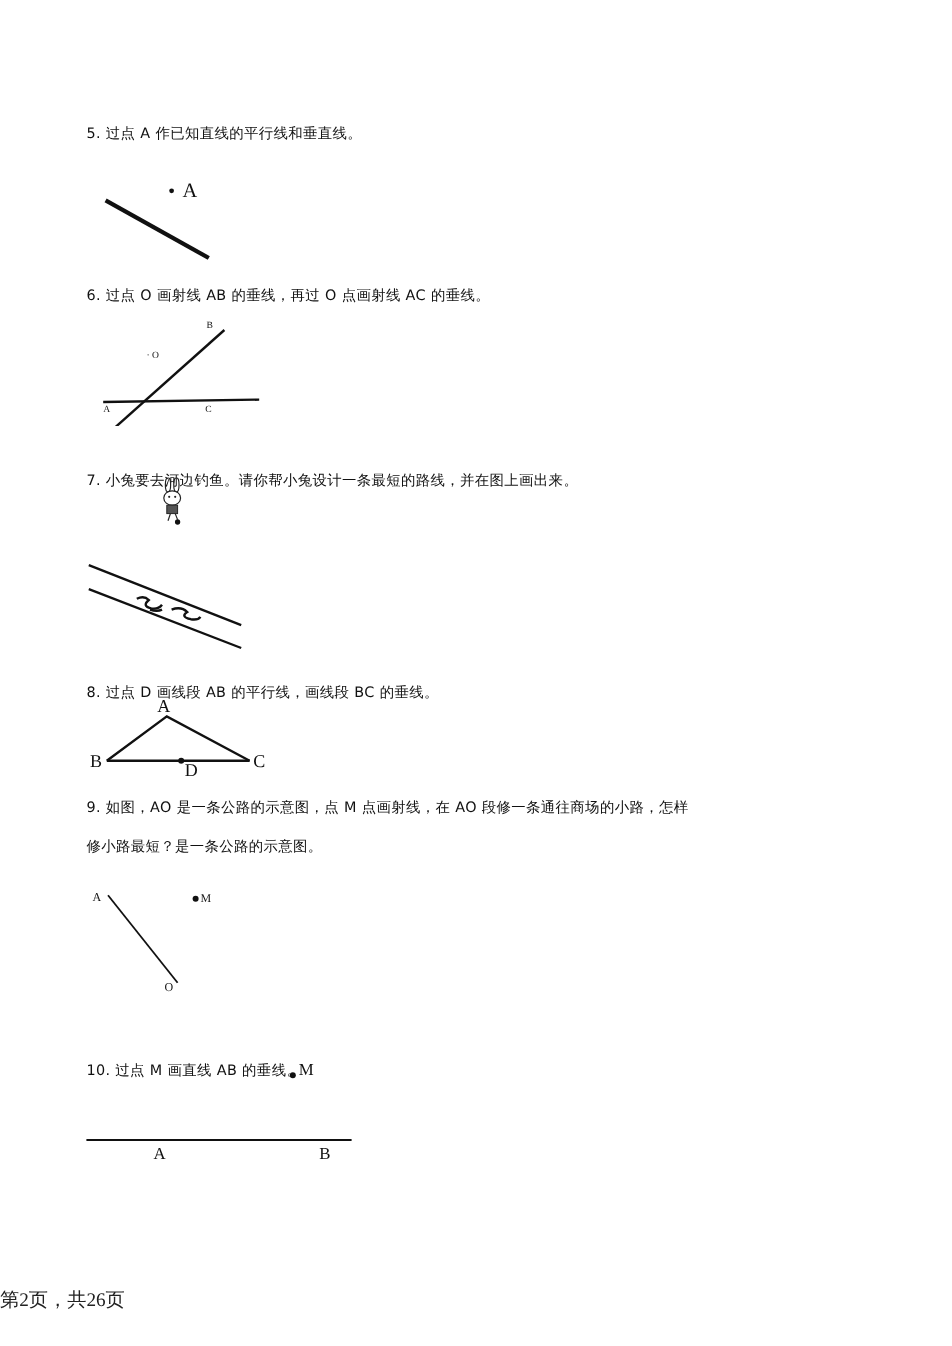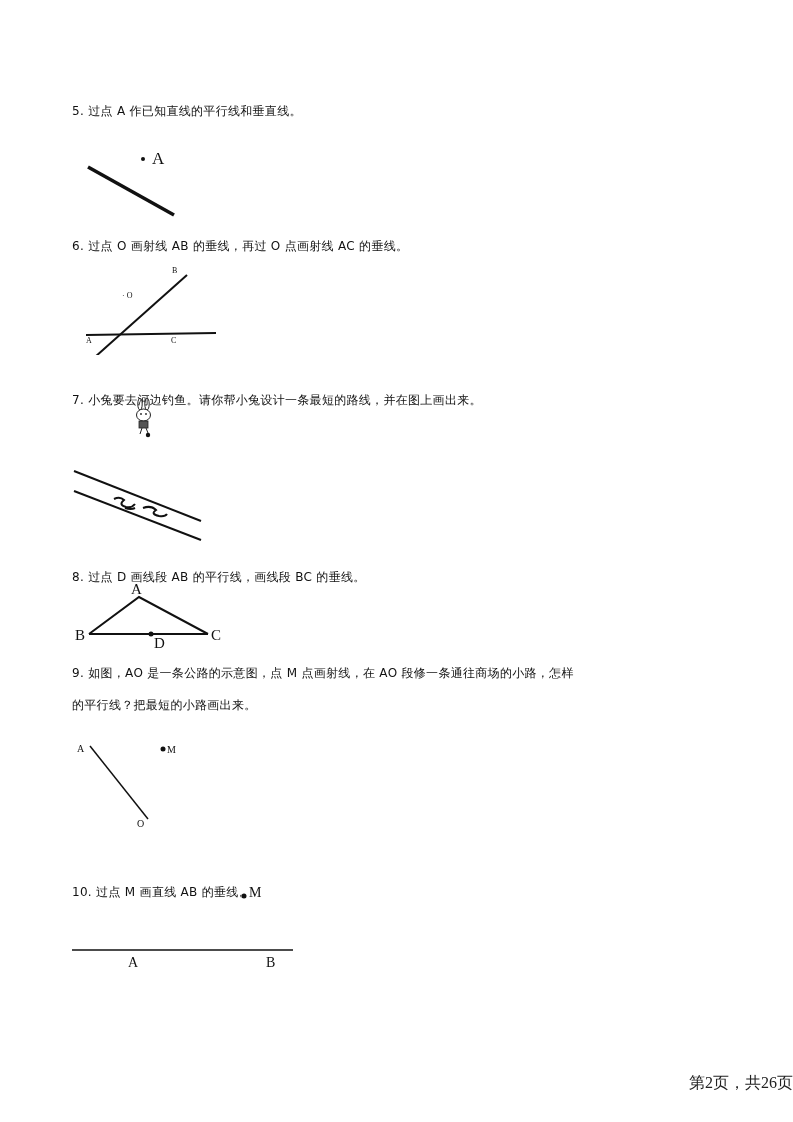--- a/index.html
+++ b/index.html
@@ -1,21 +1,21 @@
 <!DOCTYPE html>
 <html><head>
 <meta charset="utf-8">
 <style>
   html, body { margin: 0; padding: 0; background: #ffffff; }
   body { width: 793px; height: 1122px; position: relative; overflow: hidden;
          font-family: "DejaVu Sans", sans-serif; color: #111; }
   .q { position: absolute; left: 72px; font-size: 12px; letter-spacing: 0.3px; white-space: nowrap; }
   .fig { position: absolute; }
   .serif { font-family: "Liberation Serif", "DejaVu Serif", serif; }
-  .footer { position: absolute; top: 1073px; left: 0; width: 793px; text-align: right;
+  .footer { position: absolute; top: 1073px; left: 0; width: 793px; text-align: left;
             font-family: "Liberation Serif", "DejaVu Serif", serif; font-size: 16px; color: #222; }
 </style>
 </head>
 <body>
 
 <div class="q" style="top:103px;">
   <span>5.</span>
   <span>过点 A 作已知直线的平行线和垂直线。</span>
 </div>
 <svg class="fig" style="left:80px;top:145px;" width="110" height="75">
@@ -72,21 +72,21 @@
 <span class="fig serif" style="left:131px;top:581px;font-size:15px;">A</span>
 <span class="fig serif" style="left:75px;top:627px;font-size:15px;">B</span>
 <span class="fig serif" style="left:211px;top:627px;font-size:15px;">C</span>
 <span class="fig serif" style="left:154px;top:635px;font-size:15px;">D</span>
 
 <div class="q" style="top:665px;">
   <span>9.</span>
   <span>如图，AO 是一条公路的示意图，点 M 点画射线，在 AO 段修一条通往商场的小路，怎样</span>
 </div>
 <div class="q" style="top:697px;">
-  <span>的平行线？把最短的小路画出来。</span>
+  <span>修小路最短？是一条公路的示意图。</span>
 </div>
 <svg class="fig" style="left:80px;top:740px;" width="100" height="85">
   <line x1="10" y1="6" x2="68" y2="79" stroke="#111" stroke-width="1.5"></line>
   <circle cx="83" cy="9" r="2.5" fill="#111"></circle>
 </svg>
 <span class="fig serif" style="left:77px;top:743px;font-size:10px;">A</span>
 <span class="fig serif" style="left:167px;top:744px;font-size:10px;">M</span>
 <span class="fig serif" style="left:137px;top:818px;font-size:10px;">O</span>
 
 <div class="q" style="top:884px;">

